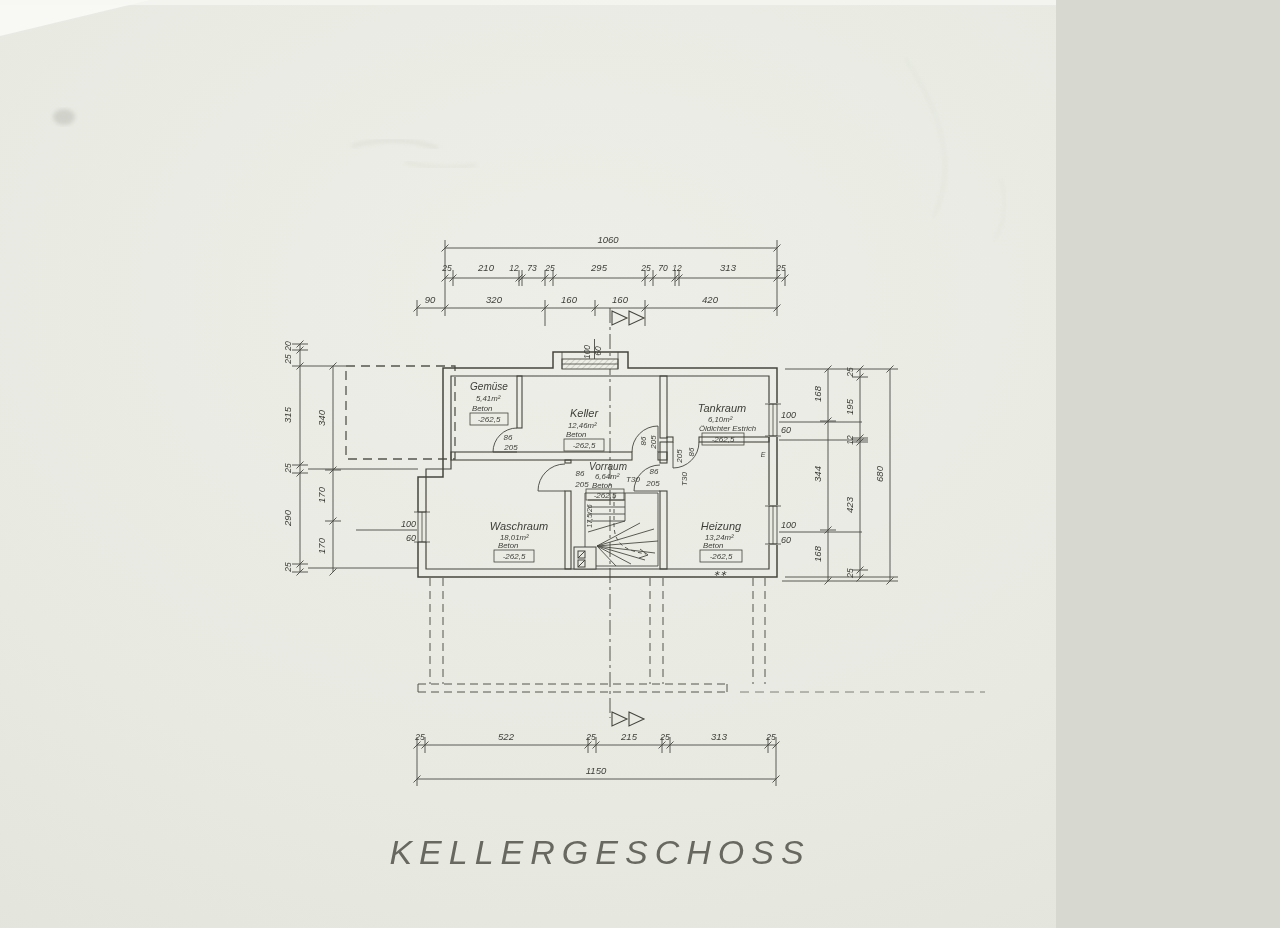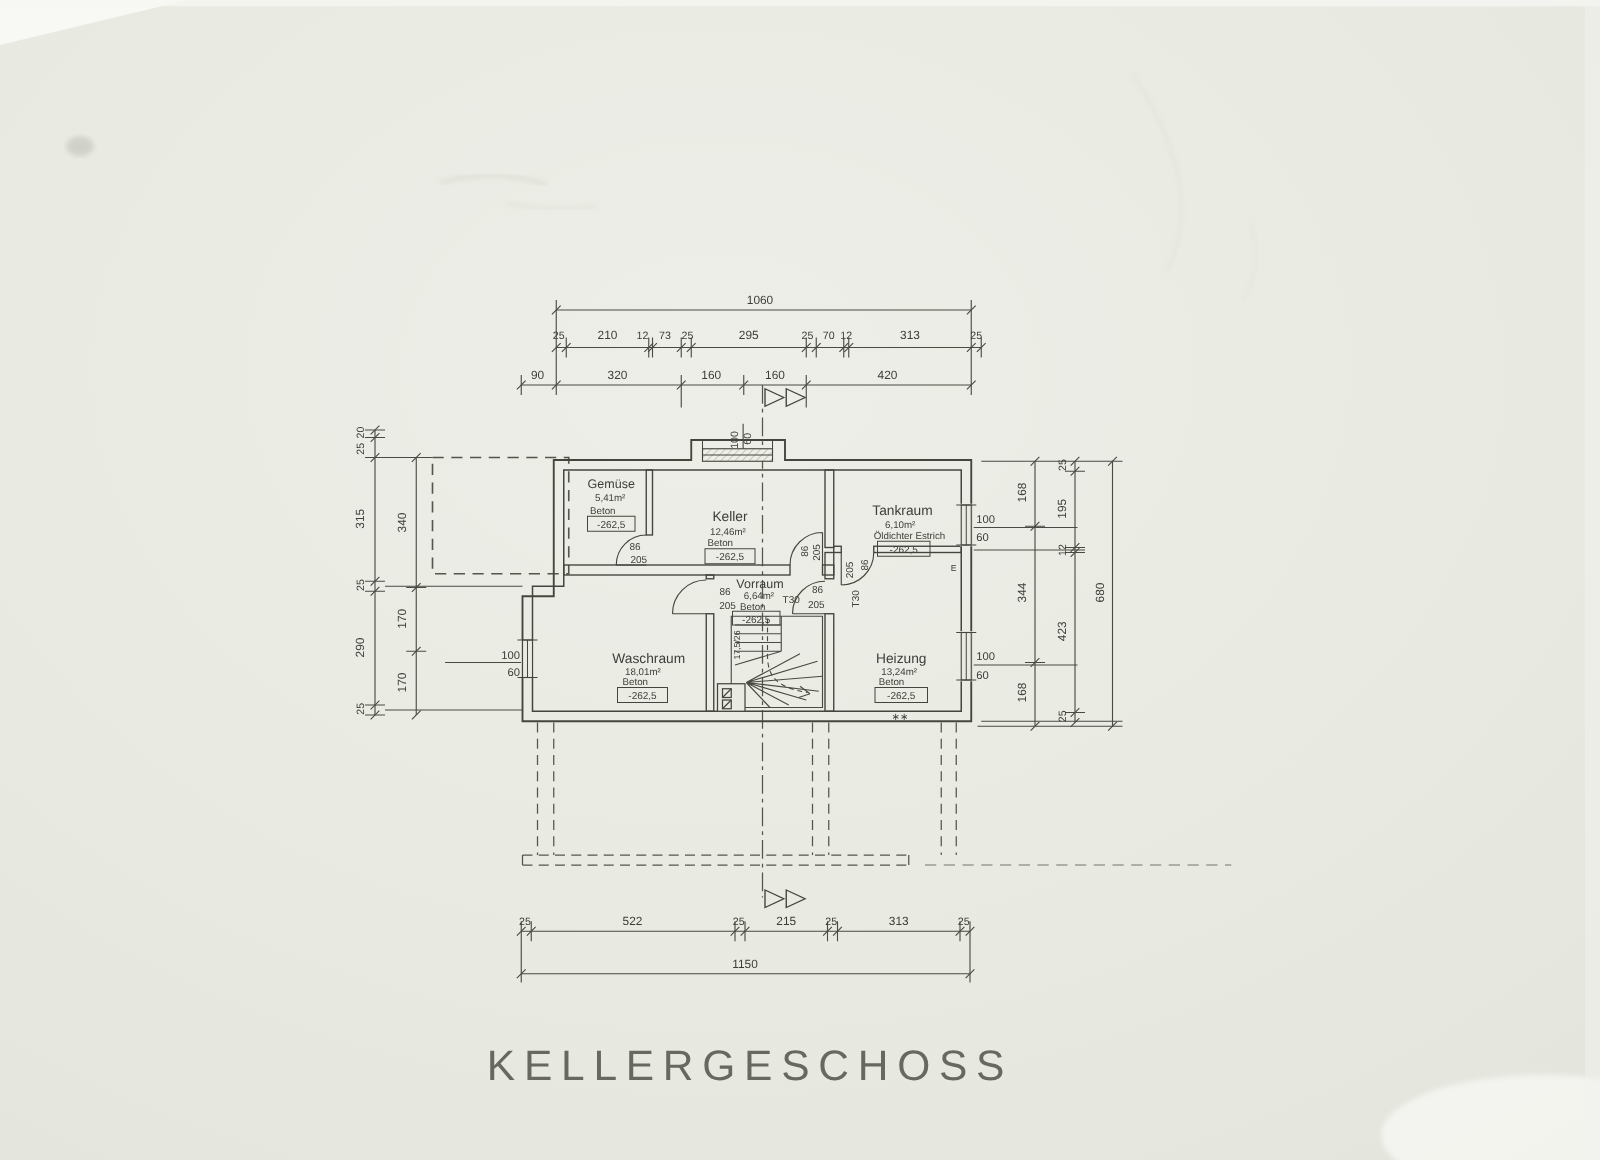--- a/index.html
+++ b/index.html
@@ -1,17 +1,17 @@
 <!DOCTYPE html>
 <html><head>
 <meta charset="utf-8">
 <style>
   html,body{margin:0;padding:0;background:#d7d9d1;}
-  .page{position:relative;width:1280px;height:928px;overflow:hidden;
-        background:#e9ebe3;font-family:"Liberation Sans",sans-serif;}
+  .page{position:relative;width:1056px;height:928px;overflow:hidden;
+        background:#e9ebe3;font-family:"Liberation Sans",sans-serif;font-style:italic;}
   svg{display:block}
   svg text{font-family:"Liberation Sans",sans-serif;fill:#3e3e38;stroke:none;}
   .dim{font-size:9.5px;}
   .dimS{font-size:8.5px;}
   .dimW{font-size:9px;}
   .rname{font-size:11px;}
   .rnameS{font-size:10px;}
   .rsub{font-size:7.8px;}
   .rbox{font-size:8px;}
   .door{font-size:8px;}

